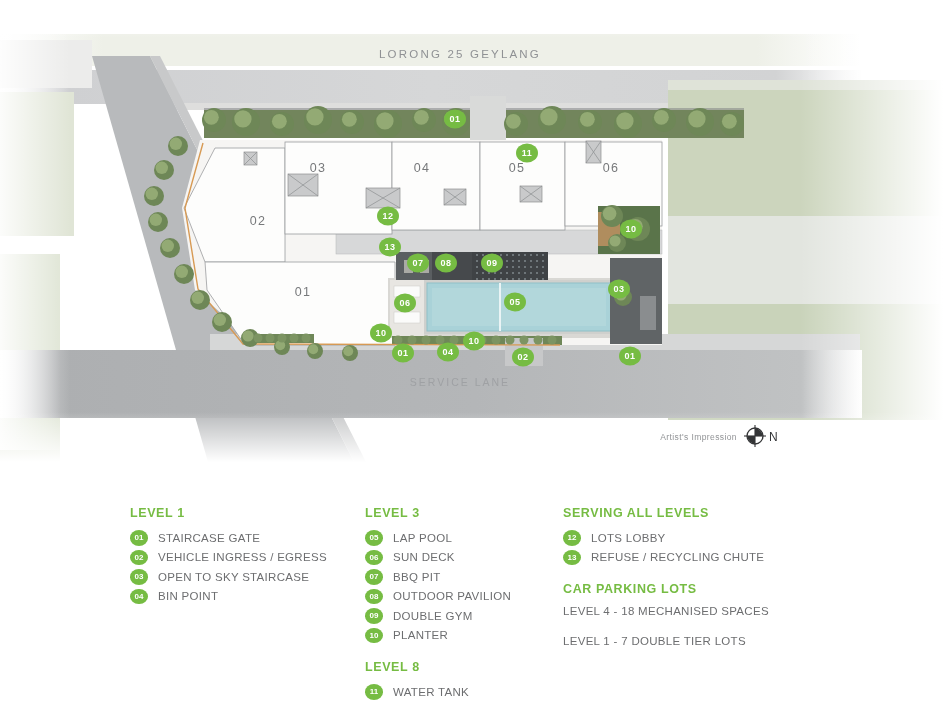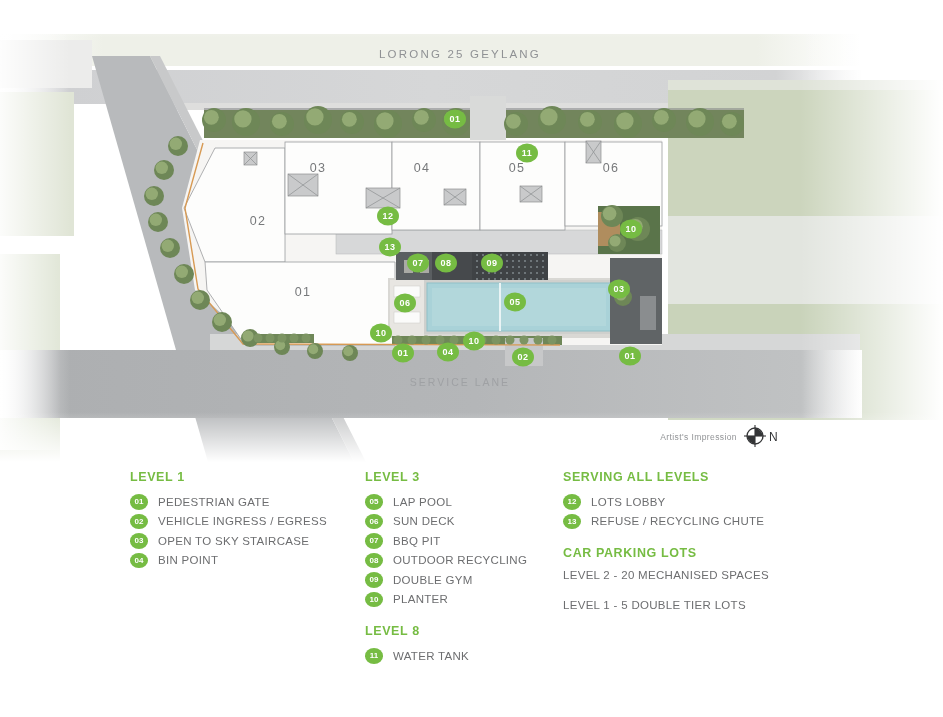--- a/index.html
+++ b/index.html
@@ -9,21 +9,21 @@
   svg text{user-select:none;}
   .road-label{fill:#8f9194;font-size:11.5px;letter-spacing:2.2px;}
   .service-label{fill:#9fa1a4;font-size:10.5px;letter-spacing:2px;}
   .block-label{fill:#77797b;font-size:12.5px;letter-spacing:1.2px;}
   .marker-num{fill:#ffffff;font-size:9px;font-weight:bold;letter-spacing:.4px;}
   .credit{fill:#919396;font-size:8.5px;letter-spacing:.4px;}
   .north-n{fill:#333436;font-size:12px;}
   
   .legend{position:absolute;left:0;top:470px;width:943px;height:240px;}
   .lcol{position:absolute;top:0;}
-  .lsection{margin-bottom:0;}
+  .lsection{margin-bottom:0;margin-top:36px;}
   .lsection + .lsection{margin-top:15px;}
   .ltitle{color:#76bc43;font-weight:bold;font-size:12.5px;letter-spacing:.6px;margin:0 0 8px 0;}
   .litem{display:flex;align-items:center;gap:10px;height:19.5px;}
   .lbadge{flex:0 0 auto;width:18px;height:15.5px;border-radius:50%;background:#76bc43;color:#fff;
           font-size:8px;font-weight:bold;display:flex;align-items:center;justify-content:center;}
   .llabel{color:#6d6e70;font-size:11.5px;letter-spacing:.3px;white-space:nowrap;}
   .lline{color:#6d6e70;font-size:11.5px;letter-spacing:.3px;line-height:14.5px;white-space:nowrap;}
   .lline.indent{padding-left:37px;}
 </style>
 </head>
@@ -366,21 +366,21 @@
     </g>
   </svg>
   </div>
 
   <div class="legend">
     <div class="lcol" style="left:130px">
         <div class="lsection">
           <div class="ltitle">LEVEL 1</div>
           <div class="litem">
             <span class="lbadge">01</span>
-            <span class="llabel">PEDESTRIAN GATE</span>
+            <span class="llabel">STAIRCASE GATE</span>
           </div>
           <div class="litem">
             <span class="lbadge">02</span>
             <span class="llabel">VEHICLE INGRESS / EGRESS</span>
           </div>
           <div class="litem">
             <span class="lbadge">03</span>
             <span class="llabel">OPEN TO SKY STAIRCASE</span>
           </div>
           <div class="litem">
@@ -399,21 +399,21 @@
           <div class="litem">
             <span class="lbadge">06</span>
             <span class="llabel">SUN DECK</span>
           </div>
           <div class="litem">
             <span class="lbadge">07</span>
             <span class="llabel">BBQ PIT</span>
           </div>
           <div class="litem">
             <span class="lbadge">08</span>
-            <span class="llabel">OUTDOOR RECYCLING</span>
+            <span class="llabel">OUTDOOR PAVILION</span>
           </div>
           <div class="litem">
             <span class="lbadge">09</span>
             <span class="llabel">DOUBLE GYM</span>
           </div>
           <div class="litem">
             <span class="lbadge">10</span>
             <span class="llabel">PLANTER</span>
           </div>
         </div>
@@ -432,20 +432,20 @@
             <span class="lbadge">12</span>
             <span class="llabel">LOTS LOBBY</span>
           </div>
           <div class="litem">
             <span class="lbadge">13</span>
             <span class="llabel">REFUSE / RECYCLING CHUTE</span>
           </div>
         </div>
         <div class="lsection">
           <div class="ltitle">CAR PARKING LOTS</div>
-          <div class="lline">LEVEL 2 - 20 MECHANISED SPACES</div>
-        </div>
-        <div class="lsection">
-          <div class="lline">LEVEL 1 - 5 DOUBLE TIER LOTS</div>
+          <div class="lline">LEVEL 4 - 18 MECHANISED SPACES</div>
+        </div>
+        <div class="lsection">
+          <div class="lline">LEVEL 1 - 7 DOUBLE TIER LOTS</div>
         </div>
       </div>
   </div>
 </div>
 
 </body></html>

